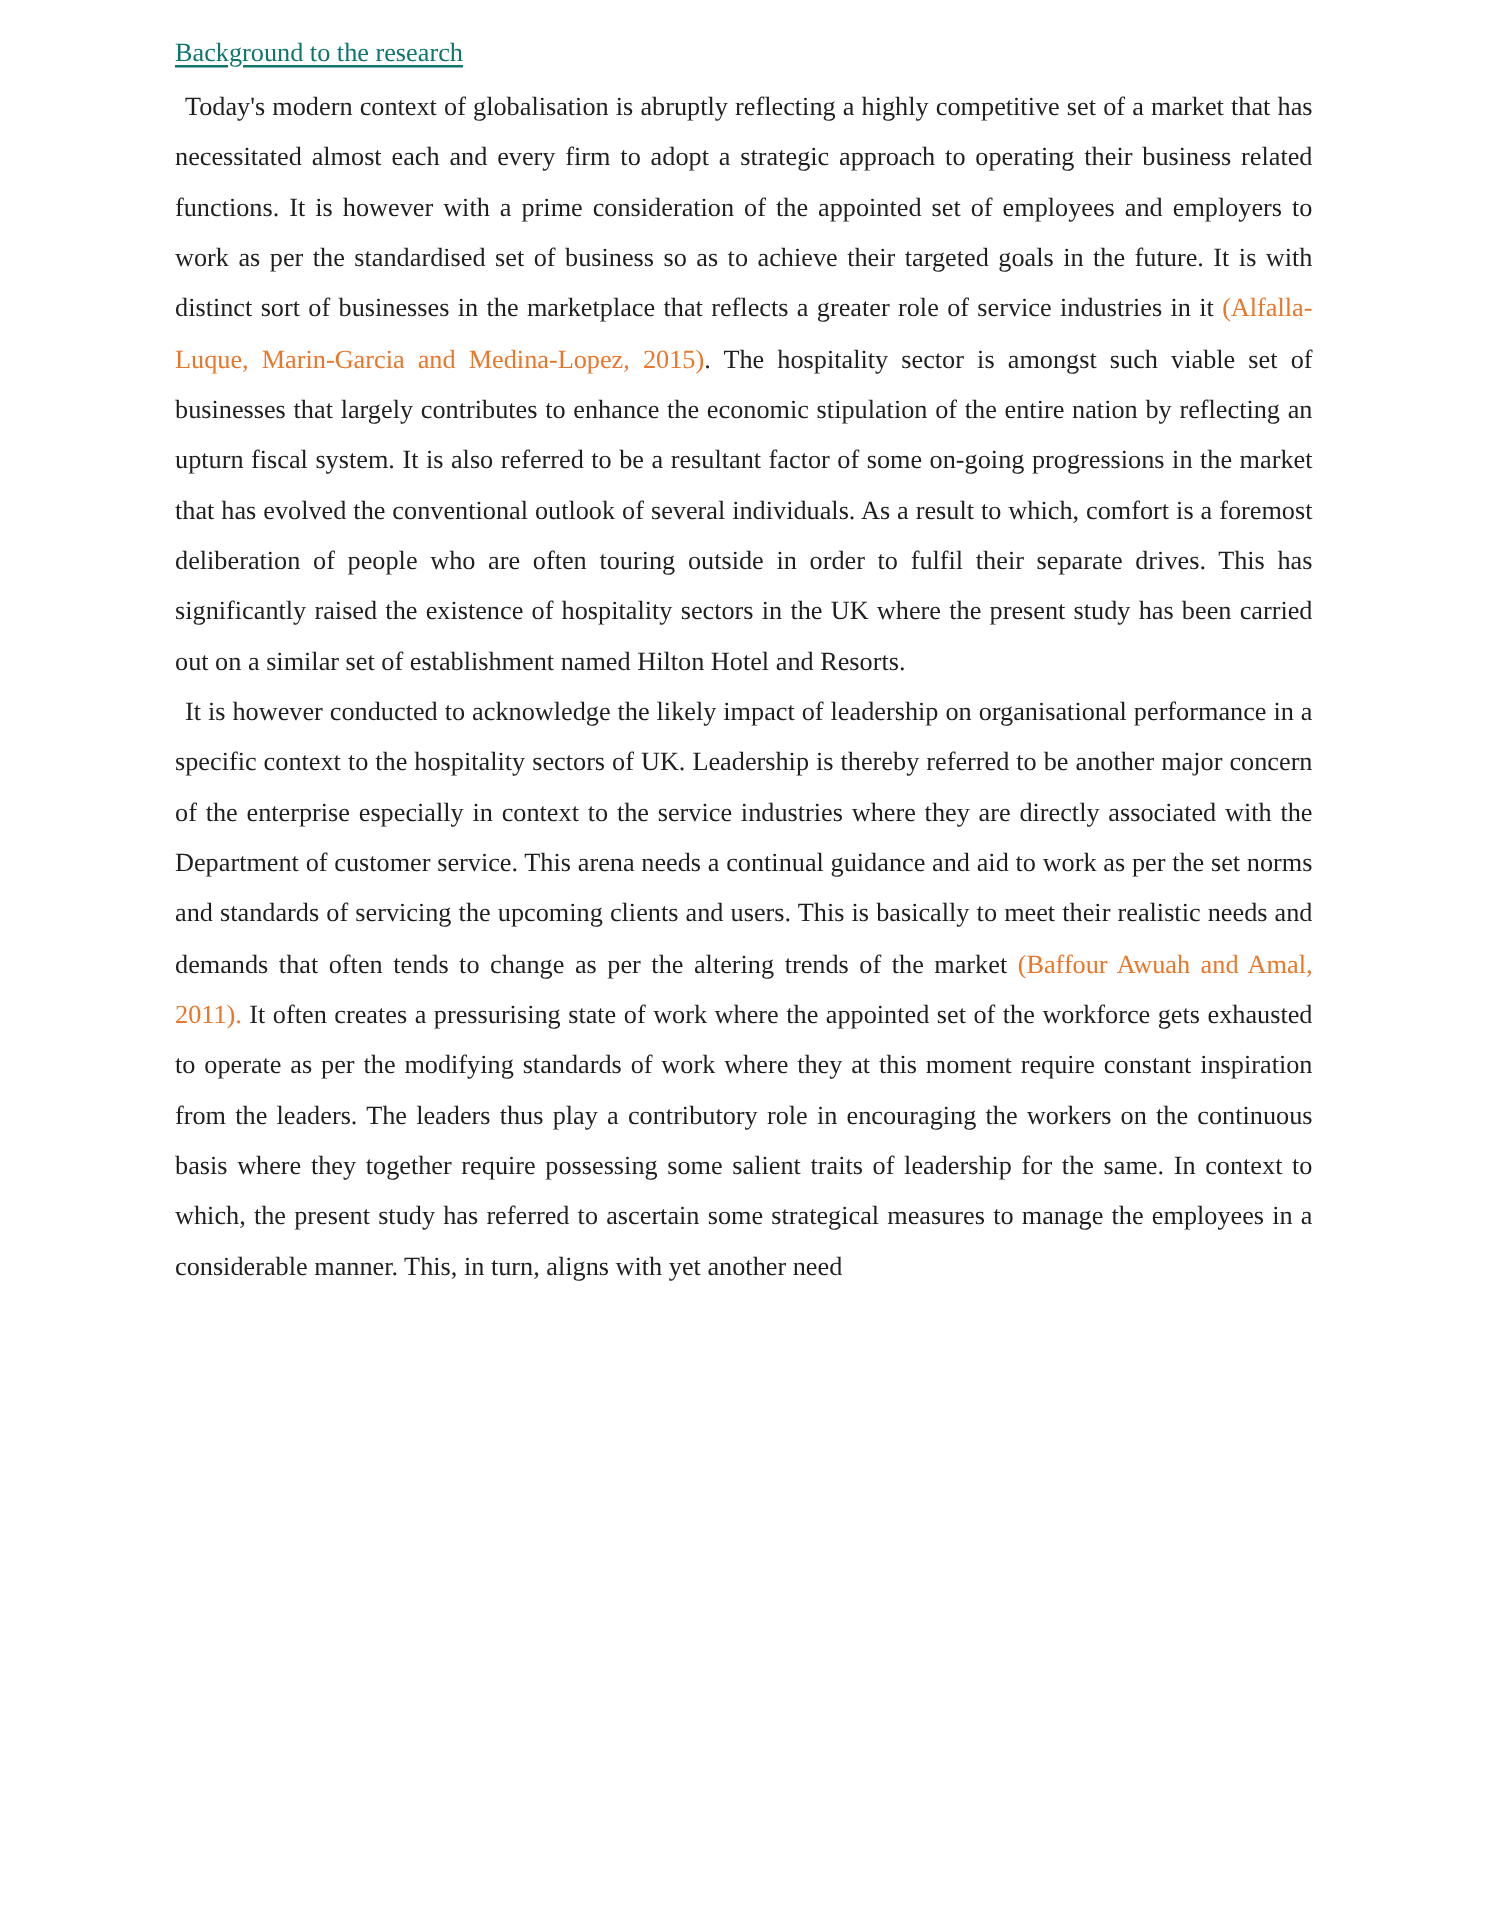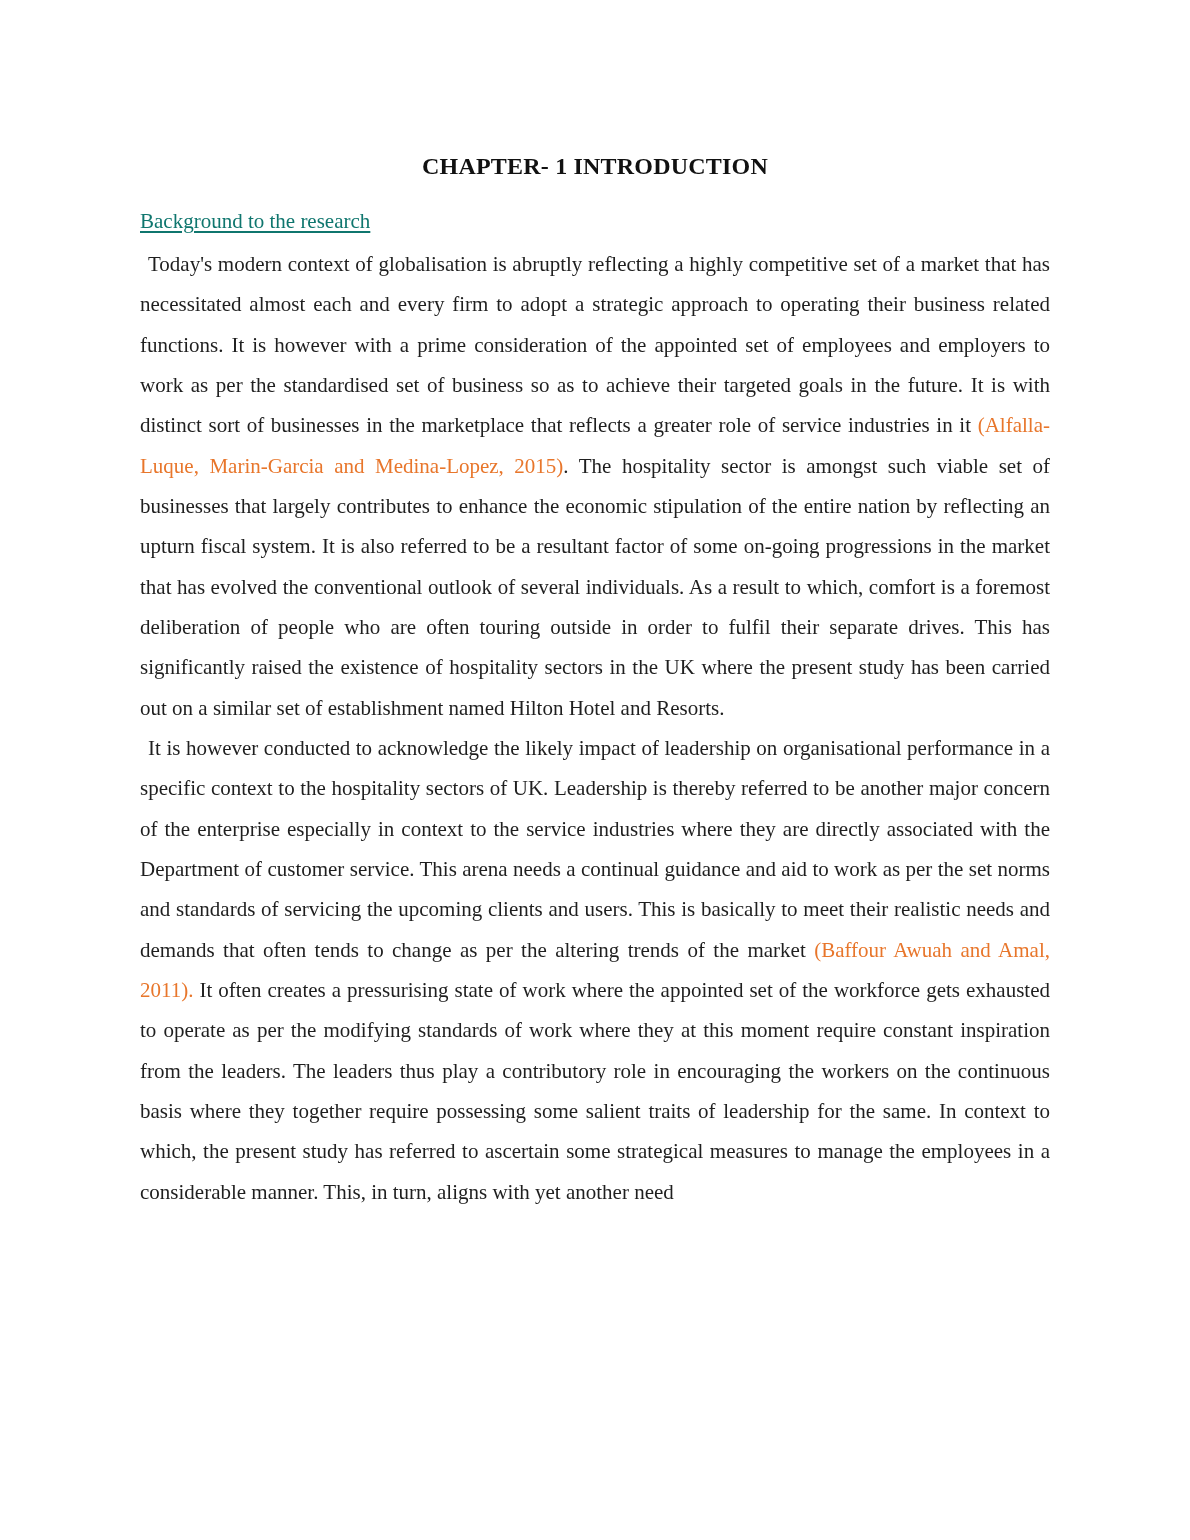--- a/index.html
+++ b/index.html
@@ -47,21 +47,20 @@
     color: #1f1f1f;
   }
   .citation {
     color: var(--citation, #e8762b);
   }
 </style>
 </head>
 <body>
 
 <div class="page">
-  <h1 class="doc-title">CHAPTER- 1 INTRODUCTION</h1>
 
   <h2 class="section-heading">Background to the research</h2>
 
   <div class="doc-body">
       <p class="para"><span>Today's modern context of globalisation is abruptly reflecting a highly competitive set of a market that has necessitated almost each and every firm to adopt a strategic approach to operating their business related functions. It is however with a prime consideration of the appointed set of employees and employers to work as per the standardised set of business so as to achieve their targeted goals in the future. It is with distinct sort of businesses in the marketplace that reflects a greater role of service industries in it </span><span class="citation">(Alfalla-Luque, Marin-Garcia and Medina-Lopez, 2015)</span><span>. The hospitality sector is amongst such viable set of businesses that largely contributes to enhance the economic stipulation of the entire nation by reflecting an upturn fiscal system. It is also referred to be a resultant factor of some on-going progressions in the market that has evolved the conventional outlook of several individuals. As a result to which, comfort is a foremost deliberation of people who are often touring outside in order to fulfil their separate drives. This has significantly raised the existence of hospitality sectors in the UK where the present study has been carried out on a similar set of establishment named Hilton Hotel and Resorts.</span></p>
       <p class="para"><span>It is however conducted to acknowledge the likely impact of leadership on organisational performance in a specific context to the hospitality sectors of UK. Leadership is thereby referred to be another major concern of the enterprise especially in context to the service industries where they are directly associated with the Department of customer service. This arena needs a continual guidance and aid to work as per the set norms and standards of servicing the upcoming clients and users. This is basically to meet their realistic needs and demands that often tends to change as per the altering trends of the market </span><span class="citation">(Baffour Awuah and Amal, 2011).</span><span> It often creates a pressurising state of work where the appointed set of the workforce gets exhausted to operate as per the modifying standards of work where they at this moment require constant inspiration from the leaders. The leaders thus play a contributory role in encouraging the workers on the continuous basis where they together require possessing some salient traits of leadership for the same. In context to which, the present study has referred to ascertain some strategical measures to manage the employees in a considerable manner. This, in turn, aligns with yet another need</span></p>
     </div>
 
 </div>
 

